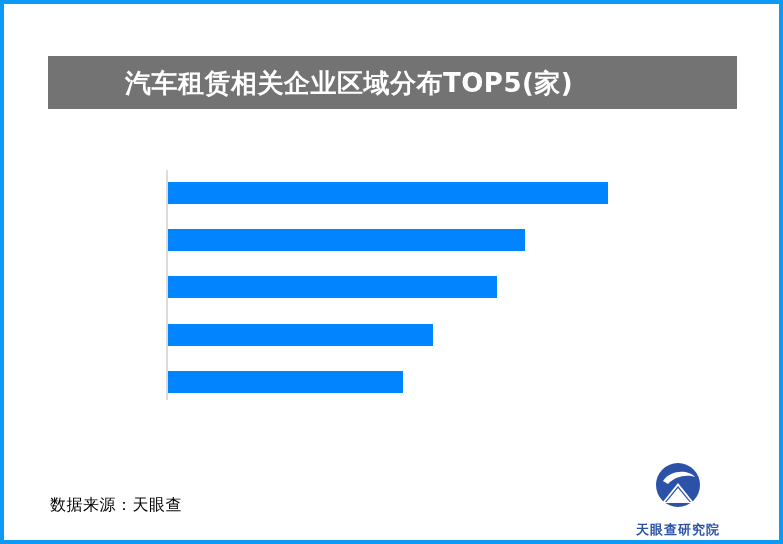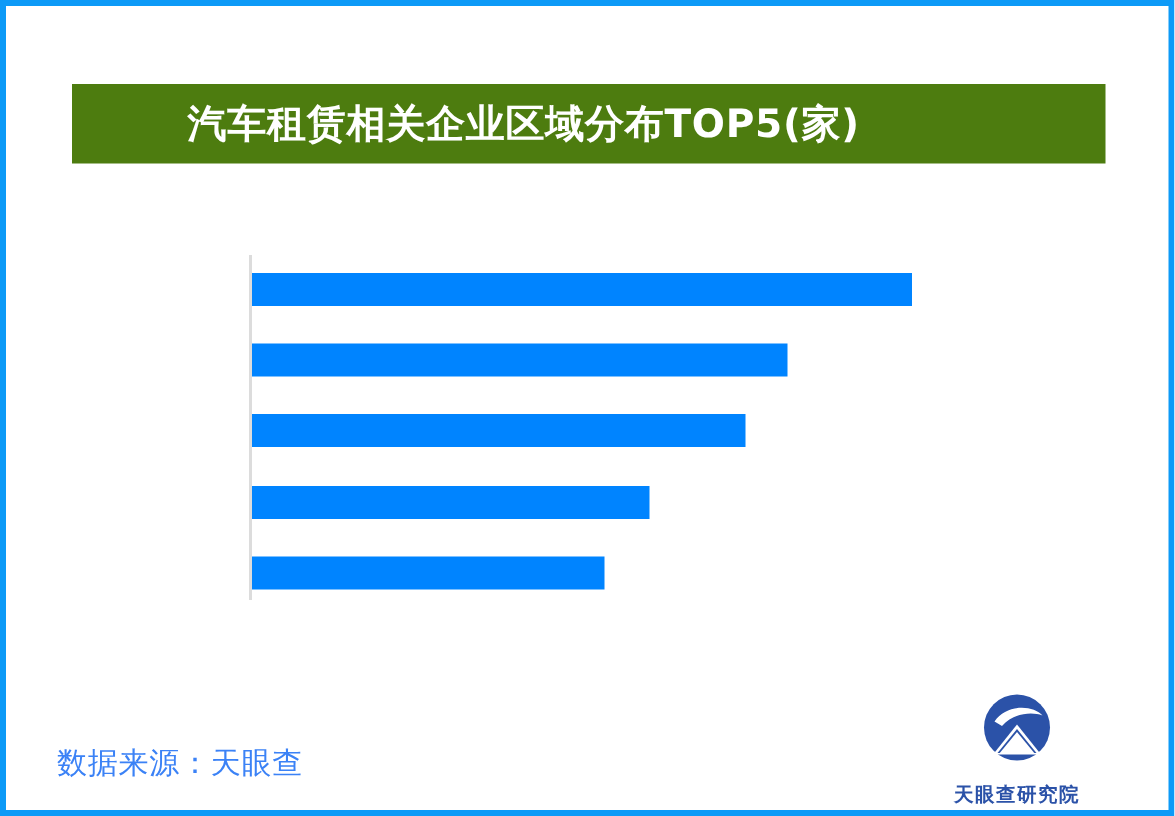--- a/index.html
+++ b/index.html
@@ -15,21 +15,21 @@
     box-sizing:border-box;
     background:#ffffff;
     border:4px solid #0d9af7;
   }
 
   
   #title-banner{
     position:absolute;
     left:44px;top:52px;
     width:689px;height:53px;
-    background:#4d7c0f;
+    background:#737373;
     display:flex;align-items:center;
   }
   #title-text{
     color:#ffffff;
     font-size:26px;
     font-weight:bold;
     letter-spacing:0.5px;
     padding-left:77px;
     white-space:nowrap;
     line-height:1;
@@ -58,23 +58,23 @@
     position:absolute;
     left:164px;
     top:0;
     height:22px;
     background:#0084ff;
   }
 
   
   #source-text{
     position:absolute;
-    left:34px;top:491px;
-    font-size:20px;
-    color:#3b82f6;
+    left:46px;top:491px;
+    font-size:16px;
+    color:#000000;
     letter-spacing:0.5px;
     white-space:nowrap;
   }
 
   #logo{
     position:absolute;
     right:46px;top:458px;
     width:110px;
     text-align:center;
   }

